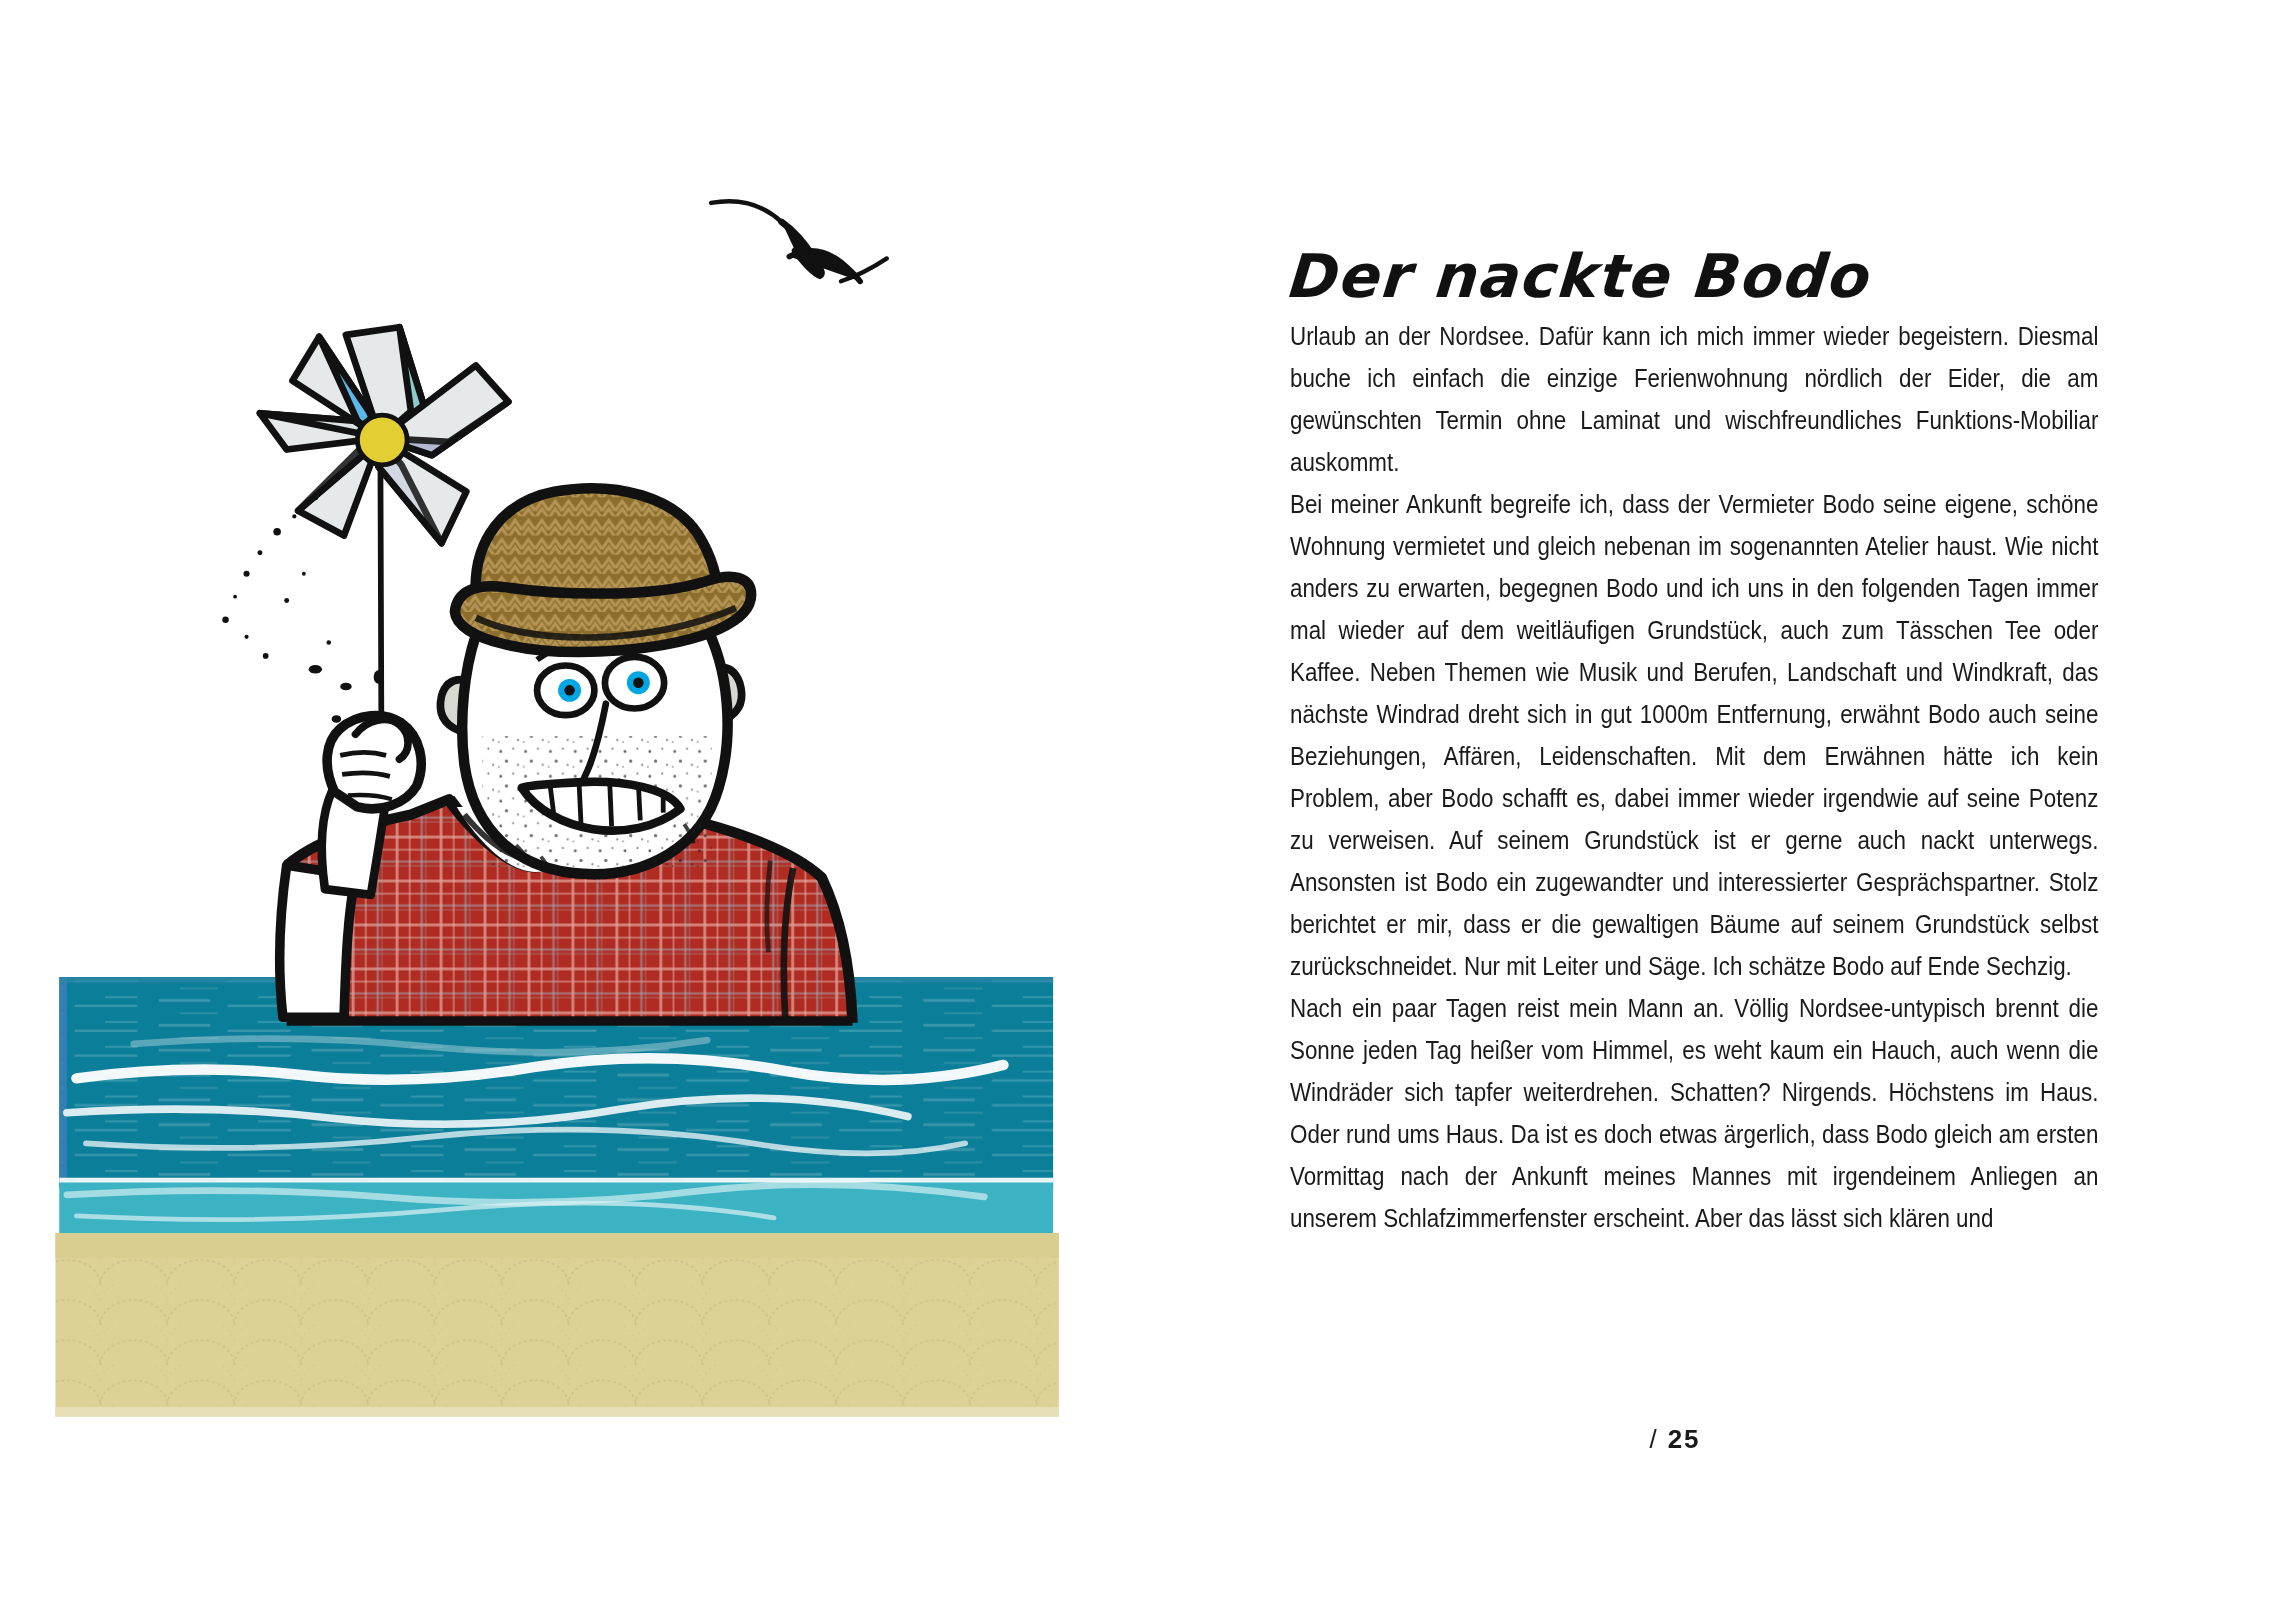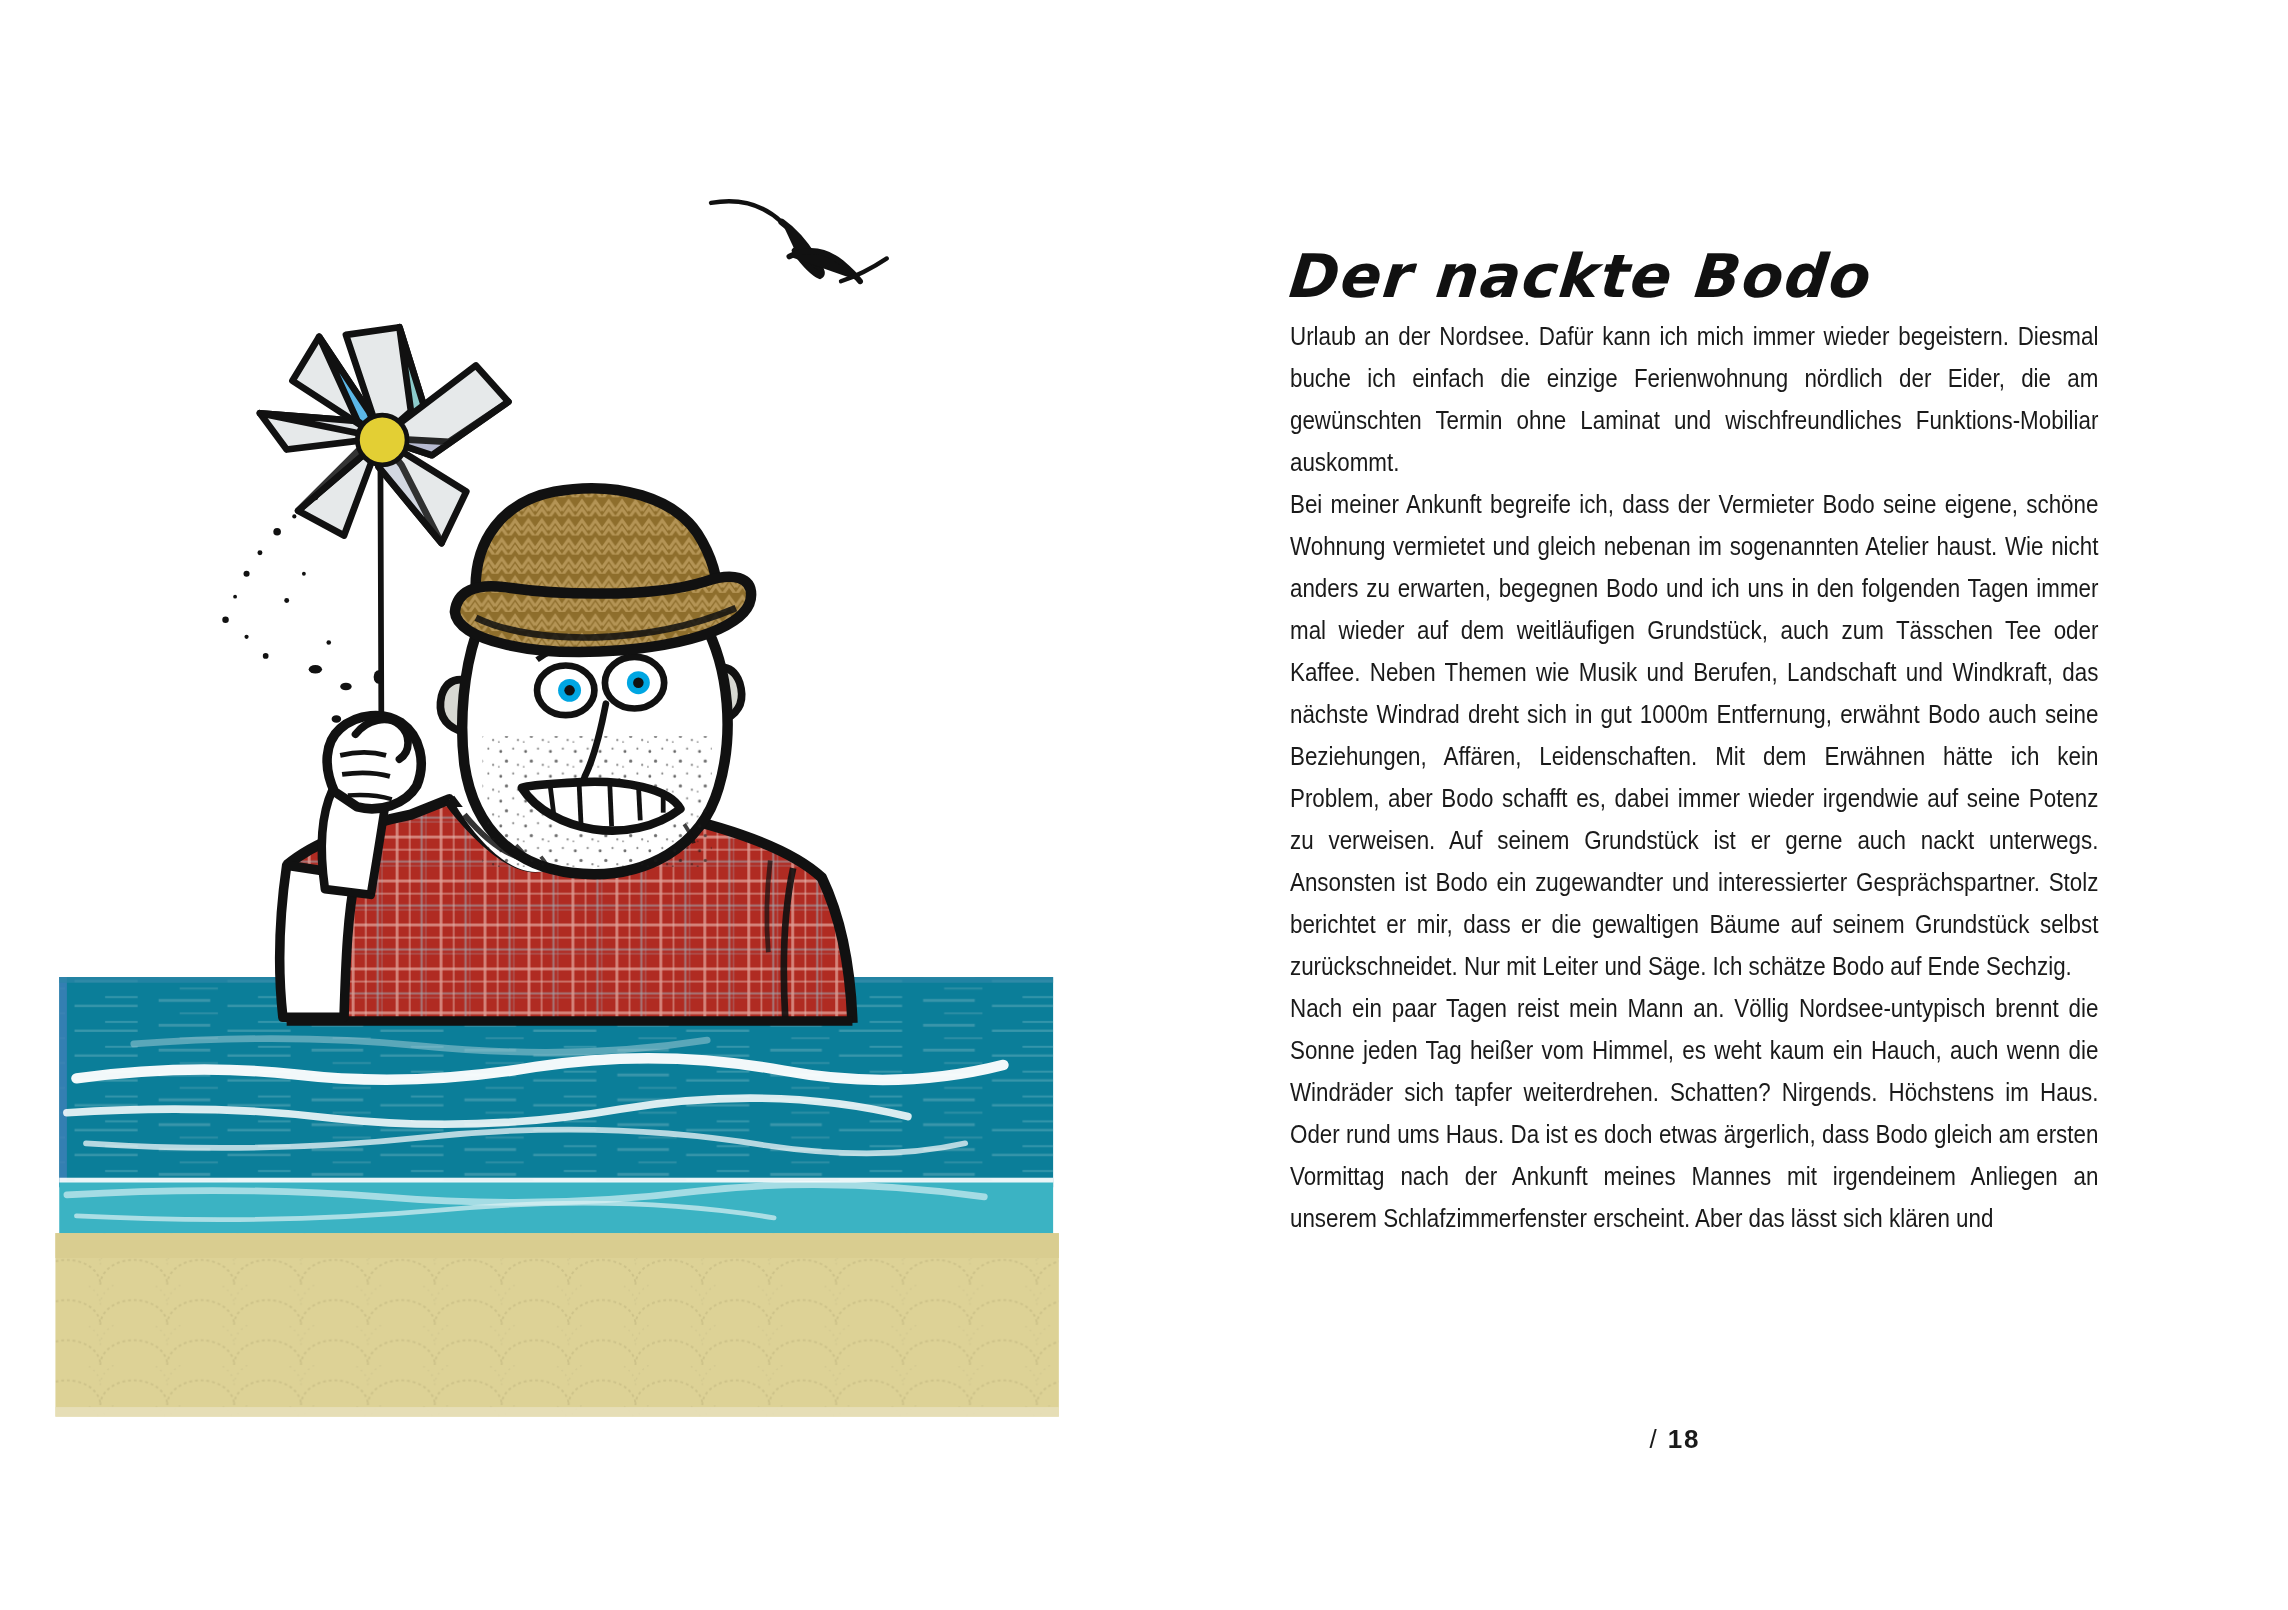--- a/index.html
+++ b/index.html
@@ -358,18 +358,18 @@
     <h1 class="chapter-title">Der nackte Bodo</h1>
 
     <div class="body-text">
       <p>Urlaub an der Nordsee. Dafür kann ich mich immer wieder begeistern. Diesmal buche ich einfach die einzige Ferienwohnung nördlich der Eider, die am gewünschten Termin ohne Laminat und wischfreundliches Funktions-Mobiliar auskommt.</p>
       <p>Bei meiner Ankunft begreife ich, dass der Vermieter Bodo seine eigene, schöne Wohnung vermietet und gleich nebenan im sogenannten Atelier haust. Wie nicht anders zu erwarten, begegnen Bodo und ich uns in den folgenden Tagen immer mal wieder auf dem weitläufigen Grundstück, auch zum Tässchen Tee oder Kaffee. Neben Themen wie Musik und Berufen, Landschaft und Windkraft, das nächste Windrad dreht sich in gut 1000m Entfernung, erwähnt Bodo auch seine Beziehungen, Affären, Leidenschaften. Mit dem Erwähnen hätte ich kein Problem, aber Bodo schafft es, dabei immer wieder irgendwie auf seine Potenz zu verweisen. Auf seinem Grundstück ist er gerne auch nackt unterwegs. Ansonsten ist Bodo ein zugewandter und interessierter Gesprächspartner. Stolz berichtet er mir, dass er die gewaltigen Bäume auf seinem Grundstück selbst zurückschneidet. Nur mit Leiter und Säge. Ich schätze Bodo auf Ende Sechzig.</p>
       <p>Nach ein paar Tagen reist mein Mann an. Völlig Nordsee-untypisch brennt die Sonne jeden Tag heißer vom Himmel, es weht kaum ein Hauch, auch wenn die Windräder sich tapfer weiterdrehen. Schatten? Nirgends. Höchstens im Haus. Oder rund ums Haus. Da ist es doch etwas ärgerlich, dass Bodo gleich am ersten Vormittag nach der Ankunft meines Mannes mit irgendeinem Anliegen an unserem Schlafzimmerfenster erscheint. Aber das lässt sich klären und</p>
     </div>
 
     <div class="folio">
       <span class="slash">/</span>
-      <span class="num">18</span>
+      <span class="num">25</span>
     </div>
   </div>
 
 </div>
 
 
 </body></html>

